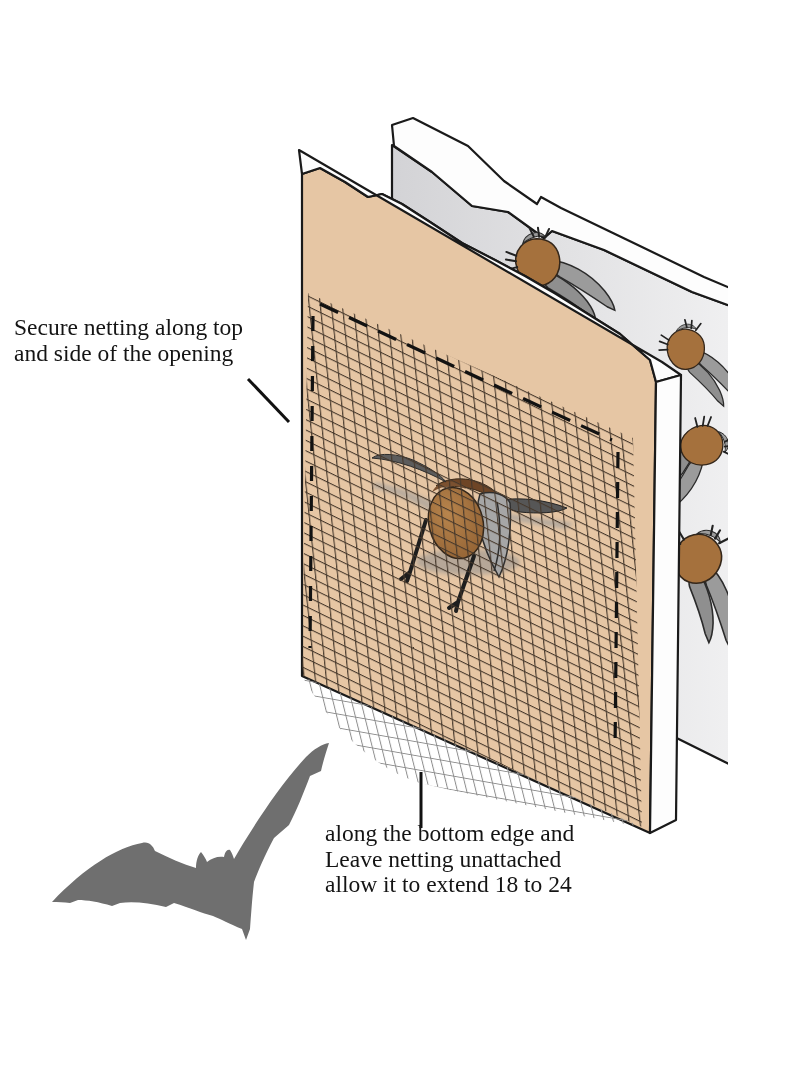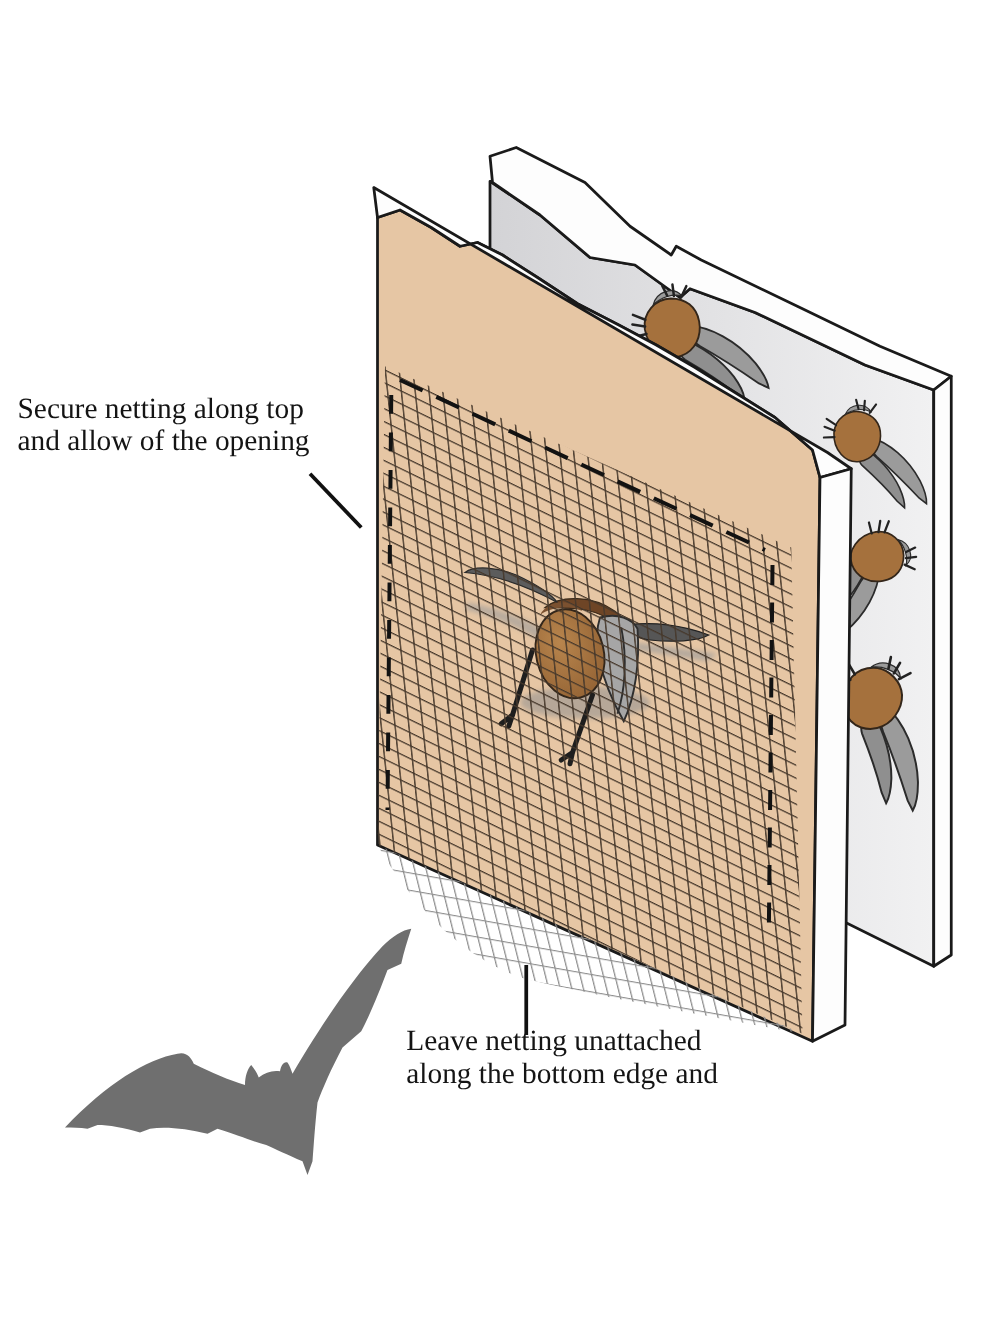--- a/index.html
+++ b/index.html
@@ -1,17 +1,17 @@
 <!DOCTYPE html>
 <html><head>
 <meta charset="utf-8">
 <style>
   html,body{margin:0;padding:0;background:#ffffff;}
   .stage{
-    position:relative;width:800px;height:1067px;background:#ffffff;
+    position:relative;width:728px;height:1067px;background:#ffffff;
     font-family:"Liberation Serif", serif;overflow:hidden;
   }
   .stage svg{position:absolute;left:0;top:0;width:800px;height:1067px;}
   .label{position:absolute;color:#141414;}
   .label span{display:block;white-space:nowrap;}
   #label-secure{left:14px;top:314px;font-size:23.5px;line-height:26px;}
   #label-leave{left:325px;top:821px;font-size:23.5px;line-height:25.5px;}
 </style>
 </head>
 <body>
@@ -117,21 +117,22 @@
              L166,907
              C149,903 133,901 120,903
              L112,906
              C99,902 87,900 78,900
              L70,903
              C64,902 58,902 52,902 Z" fill="#6f6f6f"></path>
   </svg>
 
   <div class="label" id="label-secure">
     <span>Secure netting along top</span>
-    <span>and allow of the opening</span>
+    <span>and side of the opening</span>
   </div>
 
   <div class="label" id="label-leave">
+    <span>along the bottom edge and</span>
     <span>Leave netting unattached</span>
-    <span>along the bottom edge and</span>
+    <span>allow it to extend 18 to 24</span>
   </div>
 
 </div>
 
 </body></html>

